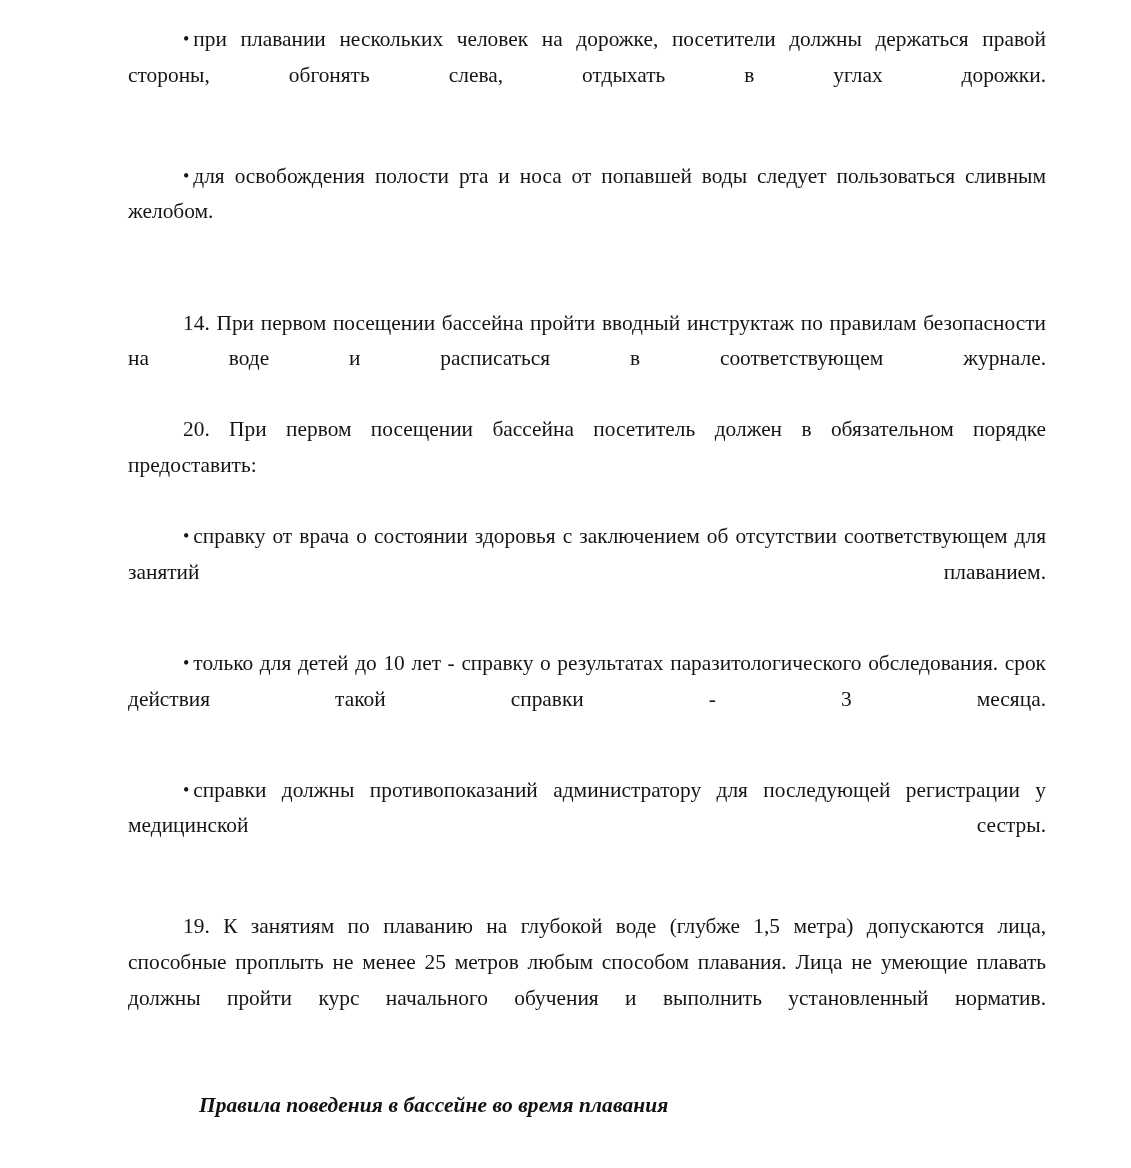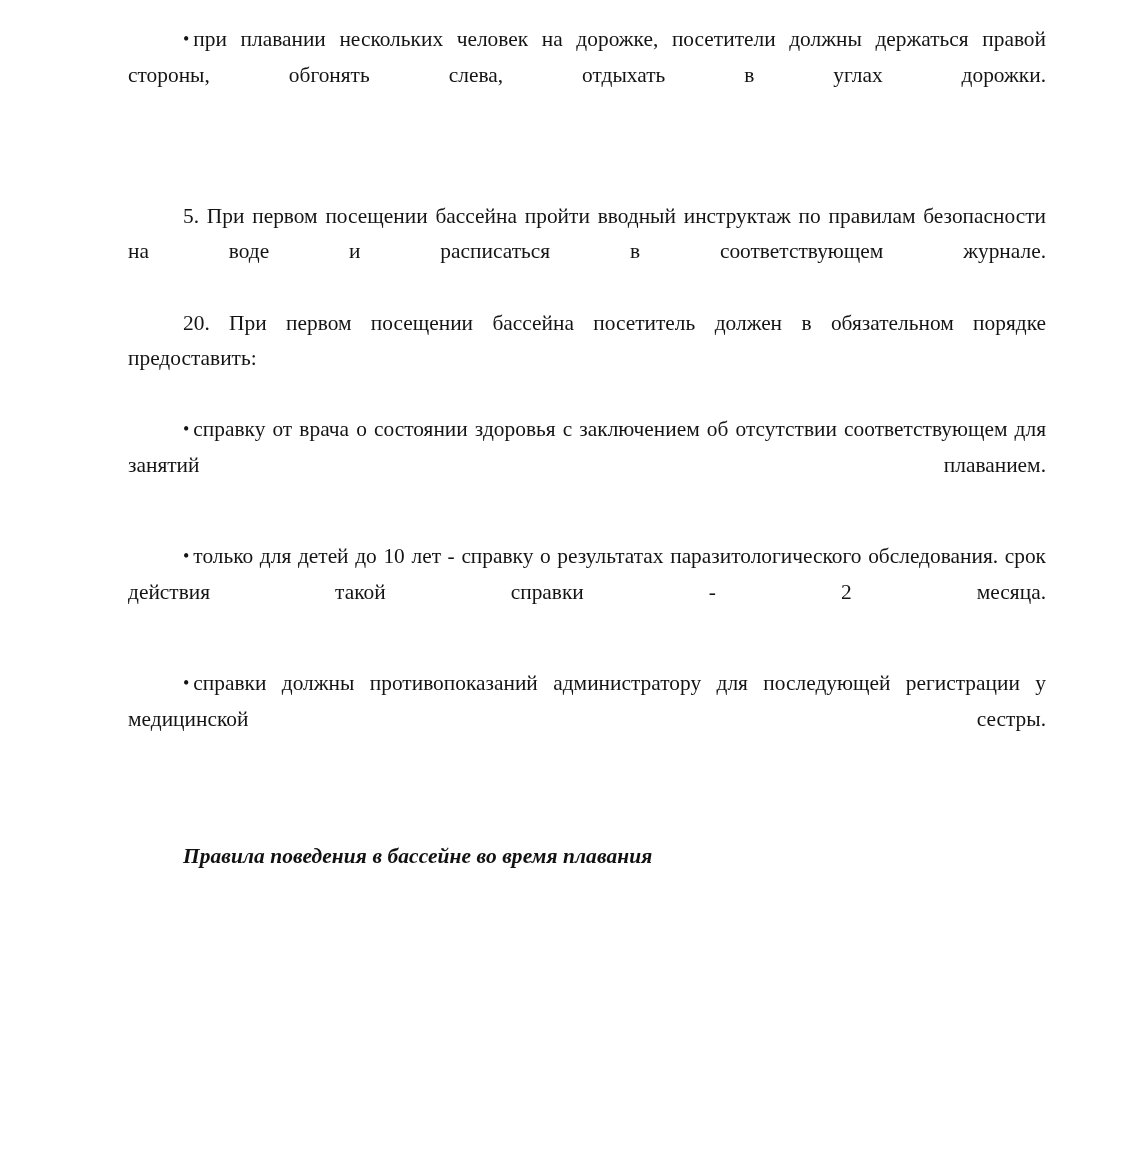--- a/index.html
+++ b/index.html
@@ -61,60 +61,62 @@
   .gap-lg { height: 30px; }
   .gap-md { height: 20px; }
 
   .heading {
     font-size: 21.4px;
     line-height: 35.6px;
     font-weight: bold;
     font-style: italic;
     text-align: left;
     text-indent: 55px;
-    margin: 0;
+    margin: 16px;
     color: #111111;
     letter-spacing: 0.1px;
   }
 
   .heading-block {
     margin-top: 36px;
     margin-bottom: 32px;
   }
 </style>
 </head>
 <body>
 
 <div class="page">
   <div class="text-column">
 
     <p class="para indent"><span class="bullet-char">•</span><span>при плавании нескольких человек на дорожке, посетители должны держаться правой стороны, обгонять слева, отдыхать в углах дорожки.</span></p>
 
     <div class="gap-lg"></div>
 
+    <p class="para indent"><span class="bullet-char">•</span><span>для освобождения полости рта и носа от попавшей воды следует пользоваться сливным желобом.</span></p>
 
     <div class="gap-md"></div>
 
 
     <div class="gap-md"></div>
 
-    <p class="para indent">5. При первом посещении бассейна пройти вводный инструктаж по правилам безопасности на воде и расписаться в соответствующем журнале.</p>
+    <p class="para indent">14. При первом посещении бассейна пройти вводный инструктаж по правилам безопасности на воде и расписаться в соответствующем журнале.</p>
     <p class="para indent">20. При первом посещении бассейна посетитель должен в обязательном порядке предоставить:</p>
 
     <p class="para indent"><span class="bullet-char">•</span><span>справку от врача о состоянии здоровья с заключением об отсутствии соответствующем для занятий плаванием.</span></p>
 
     <div class="gap-md"></div>
 
-    <p class="para indent"><span class="bullet-char">•</span><span>только для детей до 10 лет - справку о результатах паразитологического обследования. срок действия такой справки - 2 месяца.</span></p>
+    <p class="para indent"><span class="bullet-char">•</span><span>только для детей до 10 лет - справку о результатах паразитологического обследования. срок действия такой справки - 3 месяца.</span></p>
 
     <div class="gap-md"></div>
 
     <p class="para indent"><span class="bullet-char">•</span><span>справки должны противопоказаний администратору для последующей регистрации у медицинской сестры.</span></p>
 
     <div class="gap-lg"></div>
 
+    <p class="para indent">19. К занятиям по плаванию на глубокой воде (глубже 1,5 метра) допускаются лица, способные проплыть не менее 25 метров любым способом плавания. Лица не умеющие плавать должны пройти курс начального обучения и выполнить установленный норматив.</p>
 
     <div class="heading-block">
       <p class="heading">Правила поведения в бассейне во время плавания</p>
     </div>
 
   </div>
 </div>
 
 </body></html>

